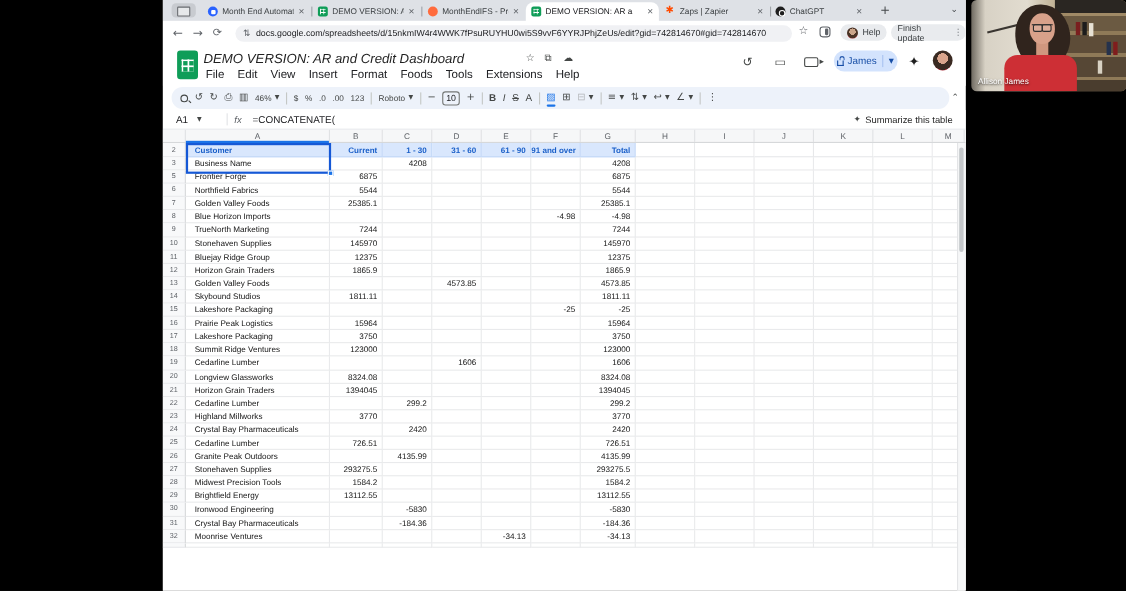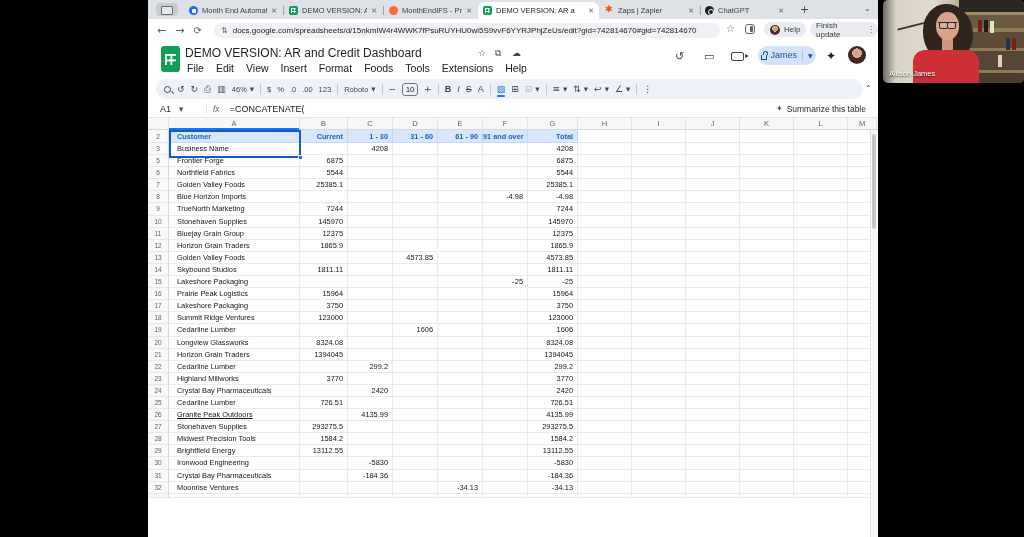--- a/index.html
+++ b/index.html
@@ -51,21 +51,21 @@
   .chip.finish { left:662px; padding-right:3px; }
   .mini-avatar { width:10px; height:10px; border-radius:50%; background:radial-gradient(circle at 50% 38%, #caa58a 0 36%, #4a3326 37% 70%, #8c1f1f 71%); }
   .chip .dots { font-size:8px; color:#5f6368; padding-left:2px; }
 
   
   .gsheader { position:absolute; left:0; top:41px; width:730px; height:37px; background:#fff; }
   .sheetslogo { position:absolute; left:13px; top:5px; width:19px; height:26px; background:#0f9d58; border-radius:3px; }
   .sheetslogo::after { content:""; position:absolute; left:4px; top:8px; width:11px; height:11px;
      background:linear-gradient(#fff 1.5px, transparent 1.5px), linear-gradient(90deg,#fff 1.5px, transparent 1.5px);
      background-size:5.5px 5.5px; background-position:0 0; }
-  .doctitle { position:absolute; left:37px; top:5px; font-size:12px; color:#1f1f1f; }
+  .doctitle { position:absolute; left:37px; top:5px; font-size:12px; color:#1f1f1f;font-style:italic; }
   .titleic { position:absolute; top:7px; font-size:9px; color:#444746; }
   .menubar { position:absolute; left:33px; top:21px; display:flex; }
   .menubar span { font-size:10.5px; color:#202124; padding:0 6px; }
   .hdric { position:absolute; top:9px; font-size:11px; color:#444746; }
   .cam { position:absolute; top:11px; width:13px; height:9px; border:1px solid #444746; border-radius:2px; }
   .cam::after { content:"▸"; position:absolute; right:-6px; top:-2px; font-size:8px; color:#444746; }
   .sharebtn { position:absolute; left:610px; top:5px; width:58px; height:19px; background:#d3e3fd; border-radius:10px; display:flex; align-items:center; justify-content:center; gap:3px; }
   .sharebtn .lock { width:6px; height:5px; border:1px solid #174ea6; border-top:none; position:relative; margin-top:3px; }
   .sharebtn .lock::before { content:""; position:absolute; left:0.5px; top:-4px; width:3px; height:3px; border:1px solid #174ea6; border-bottom:none; border-radius:3px 3px 0 0; }
   .sharebtn .lbl { font-size:9px; color:#174ea6; margin-top:-1px; }
@@ -460,21 +460,21 @@
             <div class="dc num" style="width: 50px;">145970</div>
             <div class="dc num" style="width: 54px;"></div>
             <div class="dc num" style="width: 54px;"></div>
             <div class="dc num" style="width: 54px;"></div>
             <div class="dc num" style="width: 54px;"></div>
             <div class="dc num" style="width: 54px;"></div>
             <div class="dc num" style="width: 29px;"></div>
           </div>
           <div class="drow">
             <div class="gut">11</div>
-            <div class="dc name" style="width: 131px;">Bluejay Grain Group</div>
+            <div class="dc name" style="width: 131px;">Bluejay Ridge Group</div>
             <div class="dc num" style="width: 48px;">12375</div>
             <div class="dc num" style="width: 45px;"></div>
             <div class="dc num" style="width: 45px;"></div>
             <div class="dc num" style="width: 45px;"></div>
             <div class="dc num" style="width: 45px;"></div>
             <div class="dc num" style="width: 50px;">12375</div>
             <div class="dc num" style="width: 54px;"></div>
             <div class="dc num" style="width: 54px;"></div>
             <div class="dc num" style="width: 54px;"></div>
             <div class="dc num" style="width: 54px;"></div>
@@ -700,21 +700,21 @@
             <div class="dc num" style="width: 50px;">726.51</div>
             <div class="dc num" style="width: 54px;"></div>
             <div class="dc num" style="width: 54px;"></div>
             <div class="dc num" style="width: 54px;"></div>
             <div class="dc num" style="width: 54px;"></div>
             <div class="dc num" style="width: 54px;"></div>
             <div class="dc num" style="width: 29px;"></div>
           </div>
           <div class="drow">
             <div class="gut">26</div>
-            <div class="dc name" style="width: 131px; text-decoration: underline;">Granite Peak Outdoors</div>
+            <div class="dc name" style="width: 131px;">Granite Peak Outdoors</div>
             <div class="dc num" style="width: 48px;"></div>
             <div class="dc num" style="width: 45px;">4135.99</div>
             <div class="dc num" style="width: 45px;"></div>
             <div class="dc num" style="width: 45px;"></div>
             <div class="dc num" style="width: 45px;"></div>
             <div class="dc num" style="width: 50px;">4135.99</div>
             <div class="dc num" style="width: 54px;"></div>
             <div class="dc num" style="width: 54px;"></div>
             <div class="dc num" style="width: 54px;"></div>
             <div class="dc num" style="width: 54px;"></div>

